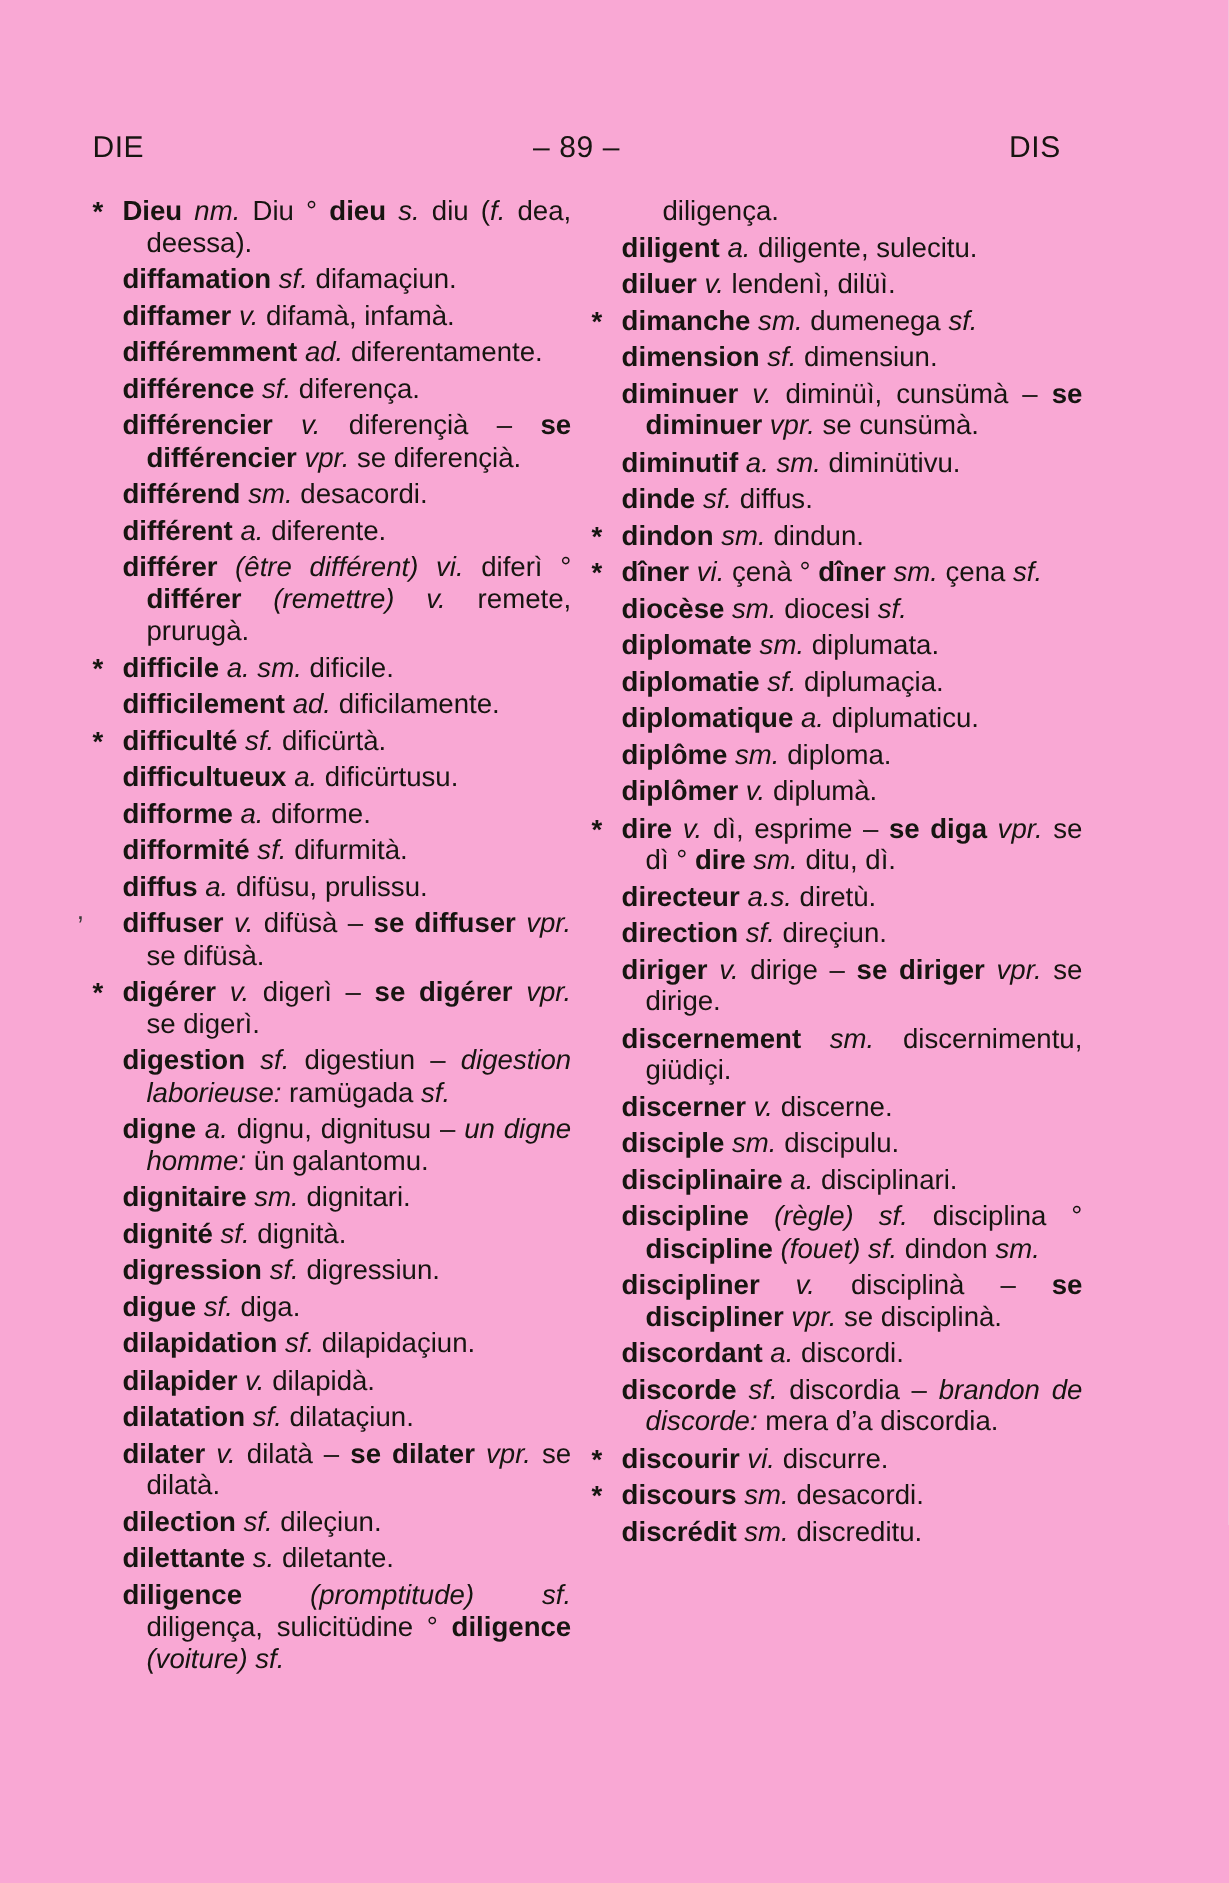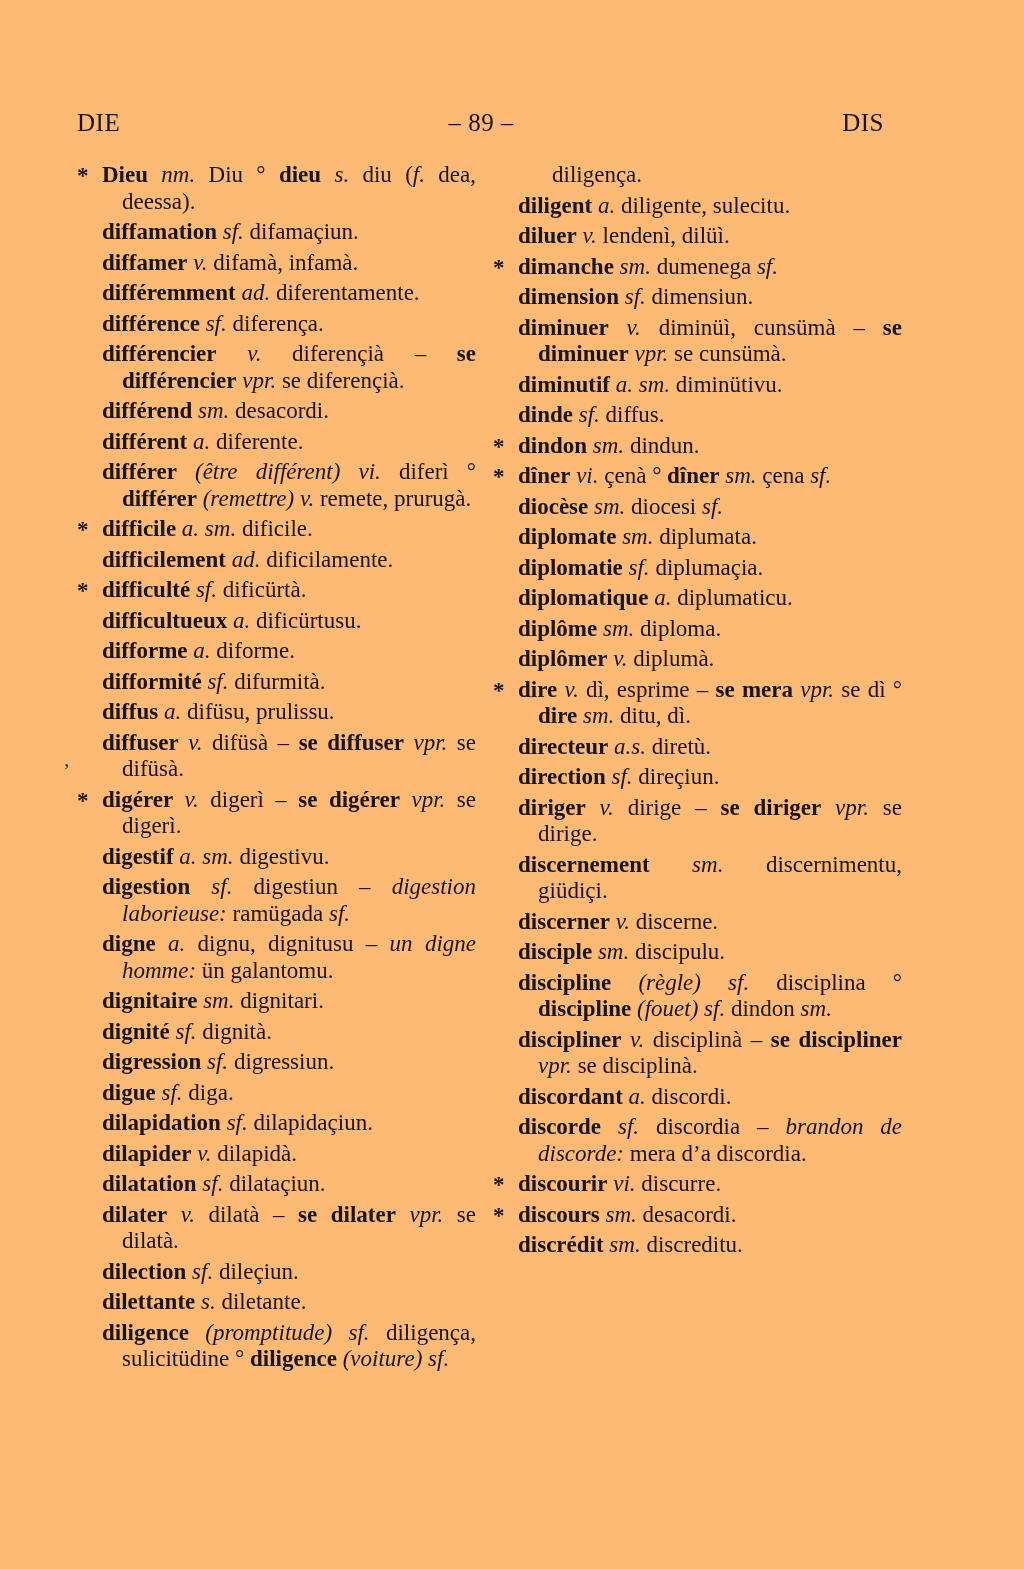--- a/index.html
+++ b/index.html
@@ -1,23 +1,23 @@
 <!DOCTYPE html>
 <html lang="fr"><head>
 <meta charset="utf-8">
 <style>
   html, body { margin: 0; padding: 0; background: #e9e9e7; }
   .page {
     position: relative;
     width: 1024px;
     height: 1569px;
     margin: 0 auto;
-    background: #fdba74;
+    background: #f9a8d4;
     overflow: hidden;
-    font-family: Liberation Serif, serif;
+    font-family: Liberation Sans, sans-serif;
     color: #171511;
   }
   .header {
     position: absolute;
     top: 109px;
     left: 77px;
     width: 807px;
     display: flex;
     justify-content: space-between;
     font-size: 25px;
@@ -85,21 +85,20 @@
         <p class="entry"><span class="b">différer</span><span class="i"> (être différent) vi.</span><span class="n"> diferì ° </span><span class="b">différer</span><span class="i"> (remettre) v.</span><span class="n"> remete, prurugà.</span></p>
         <p class="entry"><span class="star">*</span><span class="b">difficile</span><span class="i"> a. sm.</span><span class="n"> dificile.</span></p>
         <p class="entry"><span class="b">difficilement</span><span class="i"> ad.</span><span class="n"> dificilamente.</span></p>
         <p class="entry"><span class="star">*</span><span class="b">difficulté</span><span class="i"> sf.</span><span class="n"> dificürtà.</span></p>
         <p class="entry"><span class="b">difficultueux</span><span class="i"> a.</span><span class="n"> dificürtusu.</span></p>
         <p class="entry"><span class="b">difforme</span><span class="i"> a.</span><span class="n"> diforme.</span></p>
         <p class="entry"><span class="b">difformité</span><span class="i"> sf.</span><span class="n"> difurmità.</span></p>
         <p class="entry"><span class="b">diffus</span><span class="i"> a.</span><span class="n"> difüsu, prulissu.</span></p>
         <p class="entry"><span class="b">diffuser</span><span class="i"> v.</span><span class="n"> difüsà – </span><span class="b">se diffuser</span><span class="i"> vpr.</span><span class="n"> se difüsà.</span></p>
         <p class="entry"><span class="star">*</span><span class="b">digérer</span><span class="i"> v.</span><span class="n"> digerì – </span><span class="b">se digérer</span><span class="i"> vpr.</span><span class="n"> se digerì.</span></p>
-        <p class="entry"><span class="b">digestif</span><span class="i"> a. sm.</span><span class="n"> digestivu.</span></p>
         <p class="entry"><span class="b">digestion</span><span class="i"> sf.</span><span class="n"> digestiun – </span><span class="i">digestion laborieuse:</span><span class="n"> ramügada </span><span class="i">sf.</span></p>
         <p class="entry"><span class="b">digne</span><span class="i"> a.</span><span class="n"> dignu, dignitusu – </span><span class="i">un digne homme:</span><span class="n"> ün galantomu.</span></p>
         <p class="entry"><span class="b">dignitaire</span><span class="i"> sm.</span><span class="n"> dignitari.</span></p>
         <p class="entry"><span class="b">dignité</span><span class="i"> sf.</span><span class="n"> dignità.</span></p>
         <p class="entry"><span class="b">digression</span><span class="i"> sf.</span><span class="n"> digressiun.</span></p>
         <p class="entry"><span class="b">digue</span><span class="i"> sf.</span><span class="n"> diga.</span></p>
         <p class="entry"><span class="b">dilapidation</span><span class="i"> sf.</span><span class="n"> dilapidaçiun.</span></p>
         <p class="entry"><span class="b">dilapider</span><span class="i"> v.</span><span class="n"> dilapidà.</span></p>
         <p class="entry"><span class="b">dilatation</span><span class="i"> sf.</span><span class="n"> dilataçiun.</span></p>
         <p class="entry"><span class="b">dilater</span><span class="i"> v.</span><span class="n"> dilatà – </span><span class="b">se dilater</span><span class="i"> vpr.</span><span class="n"> se dilatà.</span></p>
@@ -117,27 +116,28 @@
         <p class="entry"><span class="b">diminutif</span><span class="i"> a. sm.</span><span class="n"> diminütivu.</span></p>
         <p class="entry"><span class="b">dinde</span><span class="i"> sf.</span><span class="n"> diffus.</span></p>
         <p class="entry"><span class="star">*</span><span class="b">dindon</span><span class="i"> sm.</span><span class="n"> dindun.</span></p>
         <p class="entry"><span class="star">*</span><span class="b">dîner</span><span class="i"> vi.</span><span class="n"> çenà ° </span><span class="b">dîner</span><span class="i"> sm.</span><span class="n"> çena </span><span class="i">sf.</span></p>
         <p class="entry"><span class="b">diocèse</span><span class="i"> sm.</span><span class="n"> diocesi </span><span class="i">sf.</span></p>
         <p class="entry"><span class="b">diplomate</span><span class="i"> sm.</span><span class="n"> diplumata.</span></p>
         <p class="entry"><span class="b">diplomatie</span><span class="i"> sf.</span><span class="n"> diplumaçia.</span></p>
         <p class="entry"><span class="b">diplomatique</span><span class="i"> a.</span><span class="n"> diplumaticu.</span></p>
         <p class="entry"><span class="b">diplôme</span><span class="i"> sm.</span><span class="n"> diploma.</span></p>
         <p class="entry"><span class="b">diplômer</span><span class="i"> v.</span><span class="n"> diplumà.</span></p>
-        <p class="entry"><span class="star">*</span><span class="b">dire</span><span class="i"> v.</span><span class="n"> dì, esprime – </span><span class="b">se mera</span><span class="i"> vpr.</span><span class="n"> se dì ° </span><span class="b">dire</span><span class="i"> sm.</span><span class="n"> ditu, dì.</span></p>
+        <p class="entry"><span class="star">*</span><span class="b">dire</span><span class="i"> v.</span><span class="n"> dì, esprime – </span><span class="b">se diga</span><span class="i"> vpr.</span><span class="n"> se dì ° </span><span class="b">dire</span><span class="i"> sm.</span><span class="n"> ditu, dì.</span></p>
         <p class="entry"><span class="b">directeur</span><span class="i"> a.s.</span><span class="n"> diretù.</span></p>
         <p class="entry"><span class="b">direction</span><span class="i"> sf.</span><span class="n"> direçiun.</span></p>
         <p class="entry"><span class="b">diriger</span><span class="i"> v.</span><span class="n"> dirige – </span><span class="b">se diriger</span><span class="i"> vpr.</span><span class="n"> se dirige.</span></p>
         <p class="entry"><span class="b">discernement</span><span class="i"> sm.</span><span class="n"> discernimentu, giüdiçi.</span></p>
         <p class="entry"><span class="b">discerner</span><span class="i"> v.</span><span class="n"> discerne.</span></p>
         <p class="entry"><span class="b">disciple</span><span class="i"> sm.</span><span class="n"> discipulu.</span></p>
+        <p class="entry"><span class="b">disciplinaire</span><span class="i"> a.</span><span class="n"> disciplinari.</span></p>
         <p class="entry"><span class="b">discipline</span><span class="i"> (règle) sf.</span><span class="n"> disciplina ° </span><span class="b">discipline</span><span class="i"> (fouet) sf.</span><span class="n"> dindon </span><span class="i">sm.</span></p>
         <p class="entry"><span class="b">discipliner</span><span class="i"> v.</span><span class="n"> disciplinà – </span><span class="b">se discipliner</span><span class="i"> vpr.</span><span class="n"> se disciplinà.</span></p>
         <p class="entry"><span class="b">discordant</span><span class="i"> a.</span><span class="n"> discordi.</span></p>
         <p class="entry"><span class="b">discorde</span><span class="i"> sf.</span><span class="n"> discordia – </span><span class="i">brandon de discorde:</span><span class="n"> mera d’a discordia.</span></p>
         <p class="entry"><span class="star">*</span><span class="b">discourir</span><span class="i"> vi.</span><span class="n"> discurre.</span></p>
         <p class="entry"><span class="star">*</span><span class="b">discours</span><span class="i"> sm.</span><span class="n"> desacordi.</span></p>
         <p class="entry"><span class="b">discrédit</span><span class="i"> sm.</span><span class="n"> discreditu.</span></p>
       </div>
   </div>
 </div>

